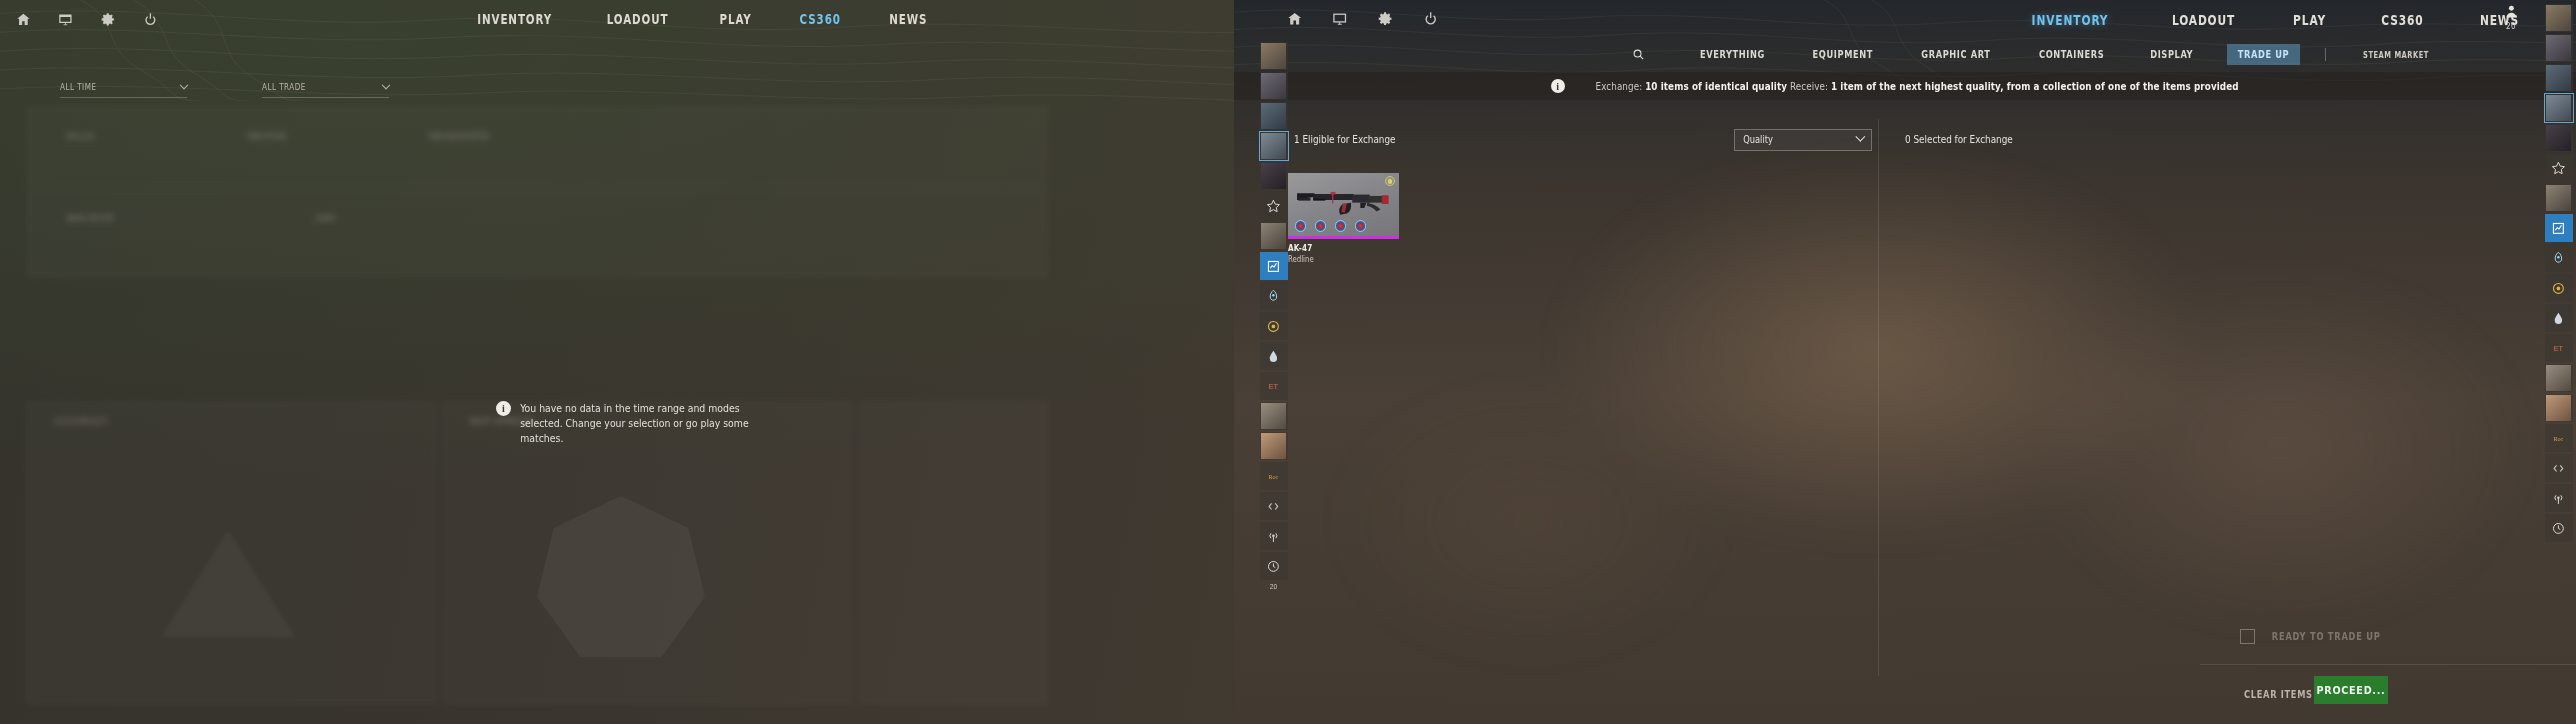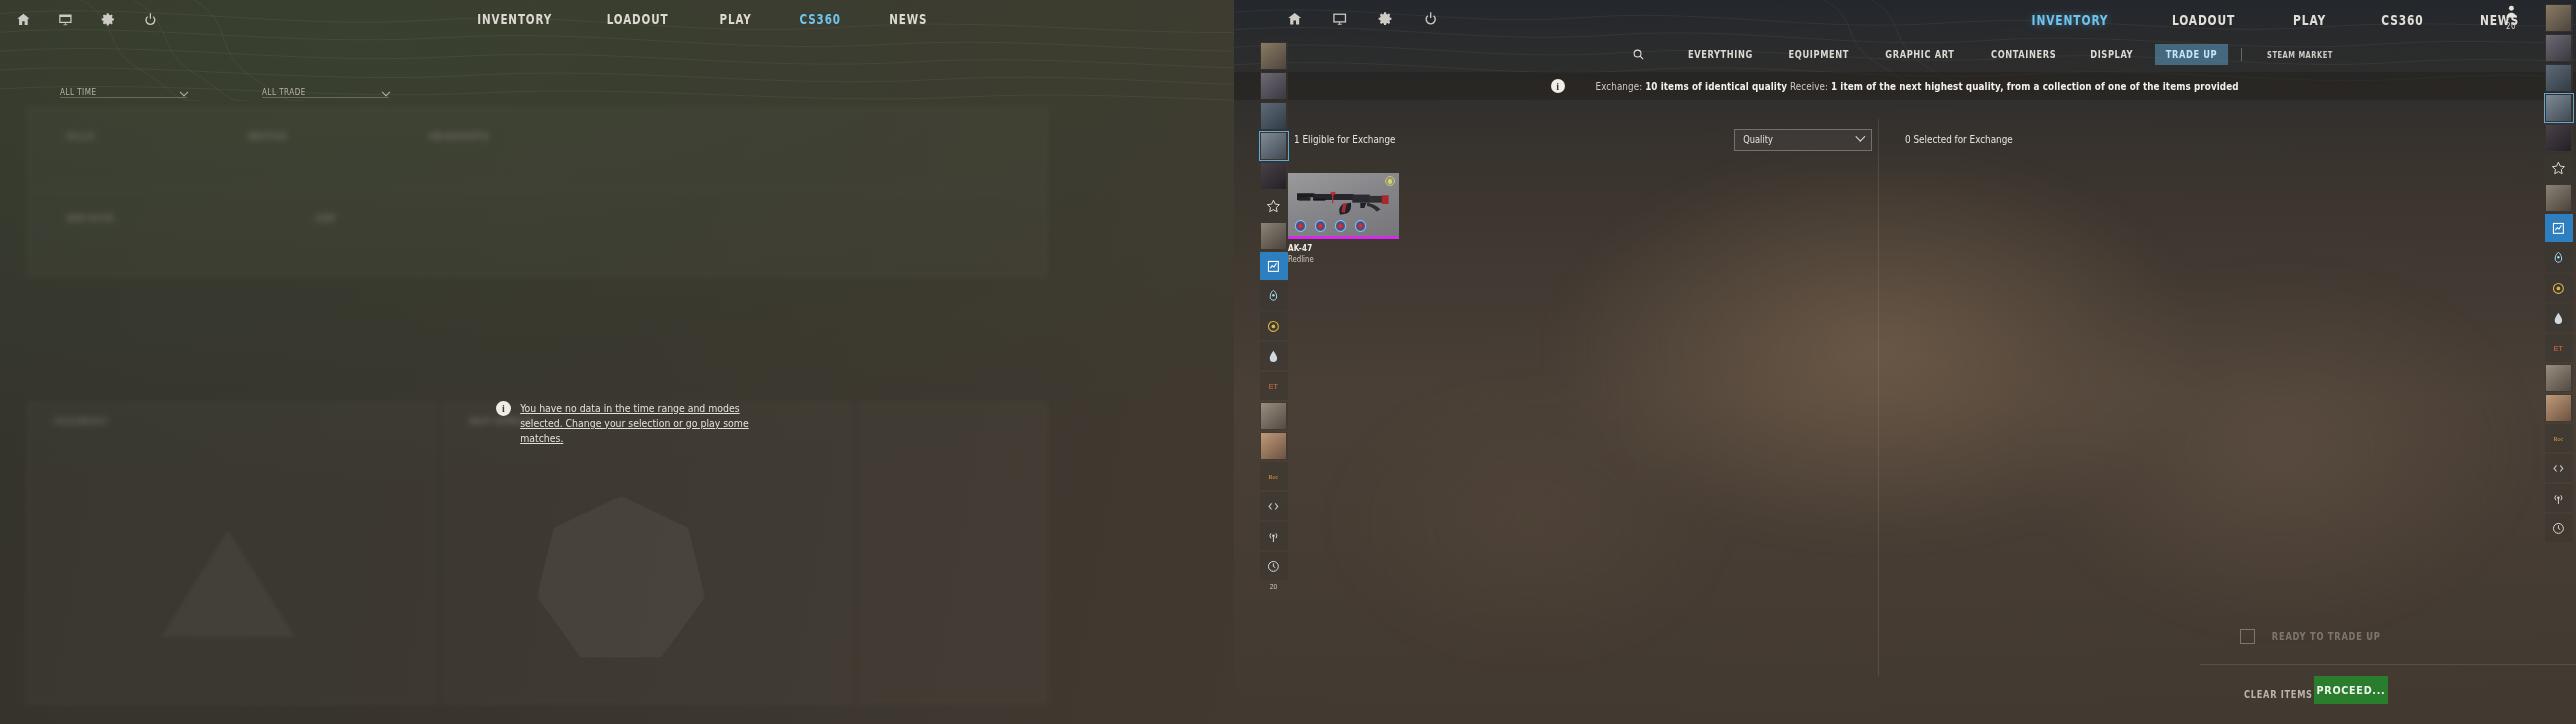--- a/index.html
+++ b/index.html
@@ -71,42 +71,42 @@
   .sub-status { font-size: 11.4px; color: #e8e5df; margin-left: 5.4px;
     font-family: "DejaVu Sans Condensed", "Liberation Sans", sans-serif; transform: scaleX(.88);
     transform-origin: left center; white-space: nowrap; }
   .sub-status b { font-weight: 700; }
   .sub-status span { color: #cfcac2; }
 
   
   .filter-row { position: absolute; left: 0; top: 75px; width: 1047px; height: 27px; }
   .fsel {
     position: absolute; height: 20px; border-bottom: 0.7px solid rgba(190,185,175,.35);
-    display: flex; align-items: flex-end; justify-content: space-between;
+    display: flex; align-items: center; justify-content: space-between;
     color: #b9b4ab; font-size: 8px; letter-spacing: 0.5px;
     font-family: "DejaVu Sans Condensed", "Liberation Sans", sans-serif;
     filter: blur(0.7px);
   }
   .fsel .cv { width: 6px; height: 6px; border-right: 1.1px solid #b9b4ab; border-bottom: 1.1px solid #b9b4ab;
     transform: rotate(45deg) translate(-1.3px,-1.3px); }
 
   
   .dash { position: absolute; left: 27px; top: 107px; width: 1020px; height: 597px; filter: blur(3.4px); opacity: .72; }
   .panel { position: absolute; background: rgba(255,255,255,.030); border: 0.7px solid rgba(210,205,195,.10); }
   .panel-label { position: absolute; font-size: 8.7px; color: #b5afa6; letter-spacing: 0.7px; }
 
   .nodata {
     position: absolute; left: 496px; top: 401px; width: 282px;
     display: flex; gap: 9.4px; align-items: flex-start;
   }
   .nodata .info-ic { width: 14.8px; height: 14.8px; border-radius: 50%; background: #efece6; flex: 0 0 14.8px;
     display:flex;align-items:center;justify-content:center;color:#3a3630;font-weight:700;font-size:10px;
     font-family:"Liberation Serif", serif; }
   .nodata p { color: #e3dfd8; font-size: 10.4px; line-height: 1.42;
-    font-family: "DejaVu Sans Condensed", "Liberation Sans", sans-serif; text-decoration: underline; }
+    font-family: "DejaVu Sans Condensed", "Liberation Sans", sans-serif; }
 
   
   .shape-tri { position: absolute; left: 161px; top: 530px; width: 0; height: 0;
     border-left: 67px solid transparent; border-right: 67px solid transparent;
     border-bottom: 107px solid rgba(255,255,255,.045); filter: blur(2px); }
   .shape-hept { position: absolute; left: 537px; top: 496px; width: 168px; height: 168px;
     background: rgba(255,255,255,.05);
     clip-path: polygon(50% 0%, 90% 19%, 100% 60%, 74% 96%, 26% 96%, 0% 60%, 10% 19%);
     filter: blur(2px); }
 
@@ -144,21 +144,21 @@
   .cs-links .lnk.active { color: #6fc4ef; text-shadow: 0 0 9.4px rgba(111,196,239,.45); }
 
   .player-badge { position: absolute; left: 1261px; top: 4px; width: 32px; text-align: center; }
   .player-badge svg { width: 14.8px; height: 14.8px; fill: #e6e3dd; }
   .player-badge .num { font-size: 8px; color: #d8d4cd; letter-spacing: 0.3px; margin-top: 1.3px;
     font-family: "DejaVu Sans Condensed", "Liberation Sans", sans-serif; }
 
   
   .cs-tabs {
     position: absolute; left: 0; top: 42px; width: 1342px; height: 25.5px;
-    display: flex; align-items: center; padding-left: 396px; gap: 0;
+    display: flex; align-items: center; padding-left: 396px; gap: 12px;
     font-family: "DejaVu Sans Condensed", "Liberation Sans", sans-serif;
   }
   .srch-ic { width: 17.4px; height: 17.4px; margin-right: 23px; display:flex;align-items:center;justify-content:center; }
   .srch-ic svg { width: 12.7px; height: 12.7px; stroke: #e4e1db; fill: none; stroke-width: 2; }
   .cs-tabs .tab {
     font-size: 10.7px; letter-spacing: 0.7px; color: #dcd9d3; padding: 4px 12.7px; font-weight: 600;
     transform: scaleX(.86); white-space: nowrap;
   }
   .cs-tabs .tab.active { background: rgba(86,142,178,.62); color: #bfe6fb; }
   .cs-tabs .divider { width: 0.7px; height: 13.4px; background: rgba(220,220,220,.34); margin: 0 6.7px; }

